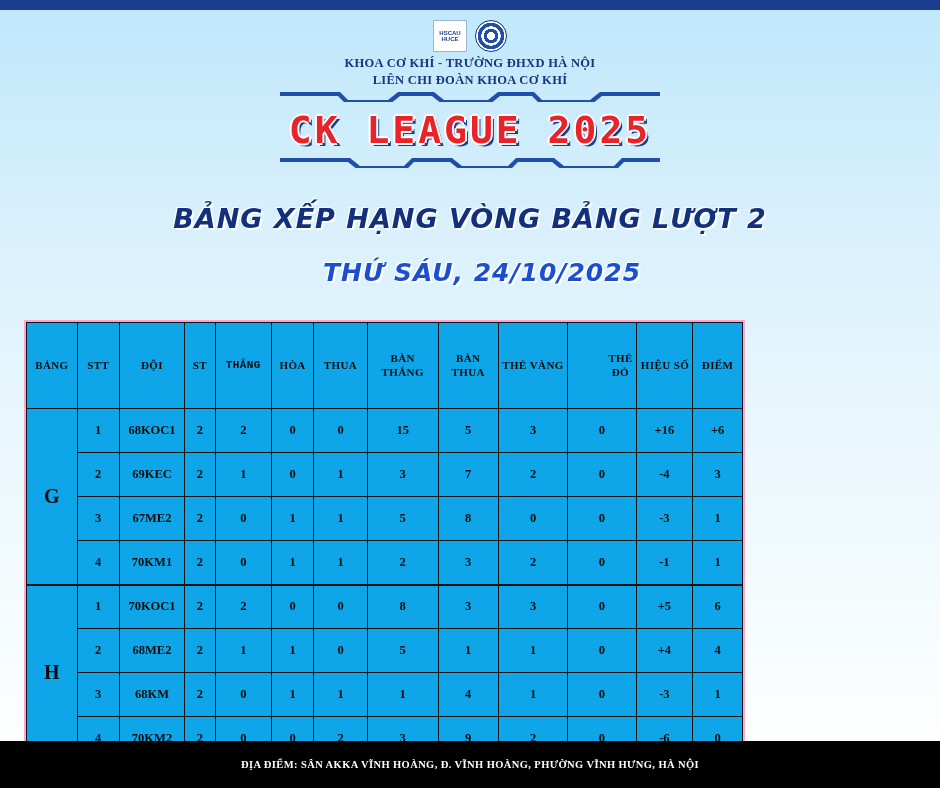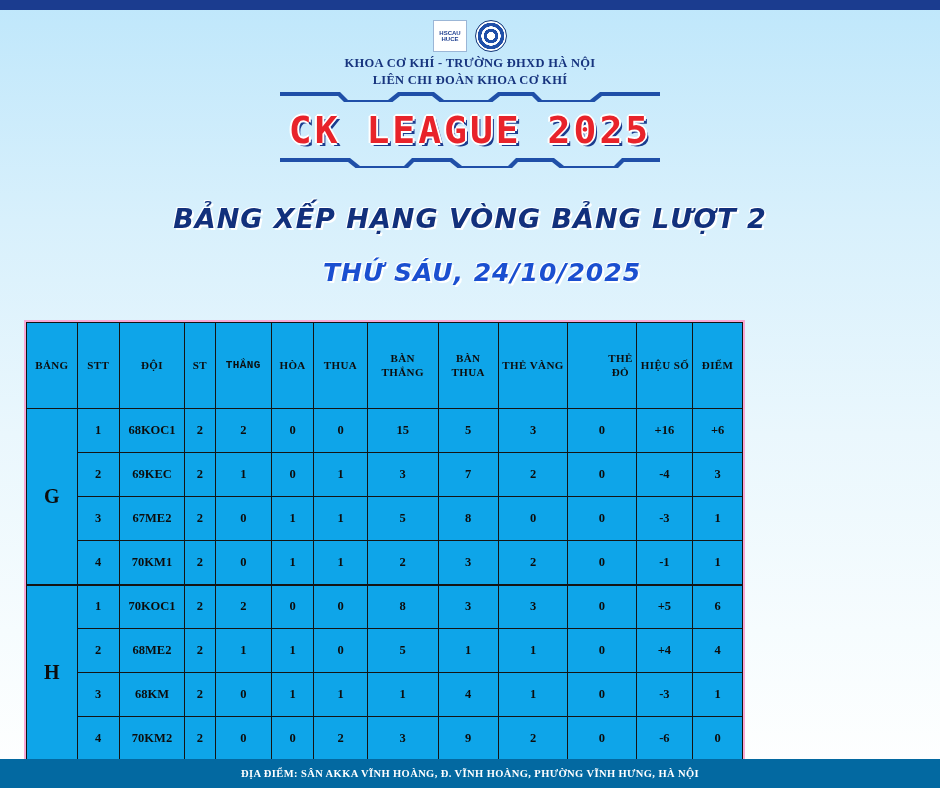--- a/index.html
+++ b/index.html
@@ -11,22 +11,22 @@
   body {
     background: linear-gradient(180deg, #bfe7fb 0%, #d8f0fc 28%, #eaf7fd 55%, #f6fcfe 80%, #ffffff 100%);
     position: relative;
   }
   
   .topbar {
     position: absolute; top: 0; left: 0; width: 940px; height: 10px;
     background: #1b3c8f;
   }
   .bottombar {
-    position: absolute; bottom: 0; left: 0; width: 940px; height: 29px;
-    background: #0369a1;
+    position: absolute; bottom: 0; left: 0; width: 940px; height: 47px;
+    background: #000000;
     display: flex; align-items: center; justify-content: center; text-align: right;
   }
   .bottombar .venue {
     color: #ffffff; font-size: 10.5px; font-weight: bold;
     letter-spacing: .4px; font-family: "Liberation Serif", serif;
   }
 
   
   .logos {
     position: absolute; top: 20px; left: 0; width: 940px;

